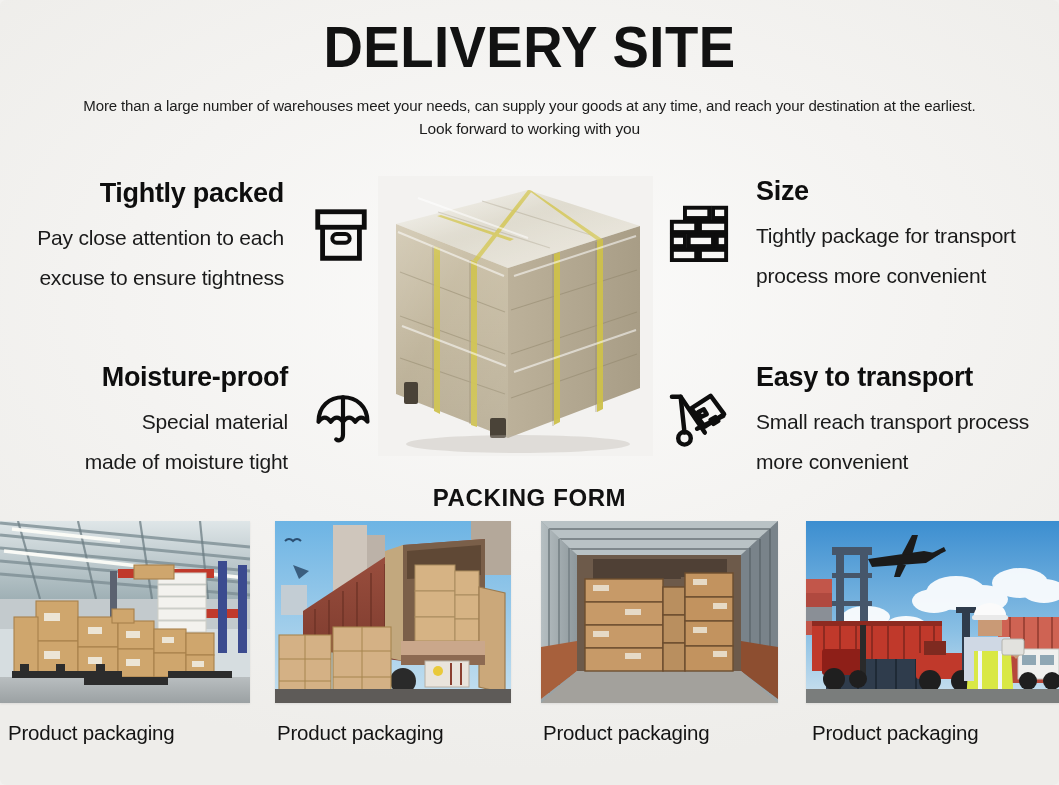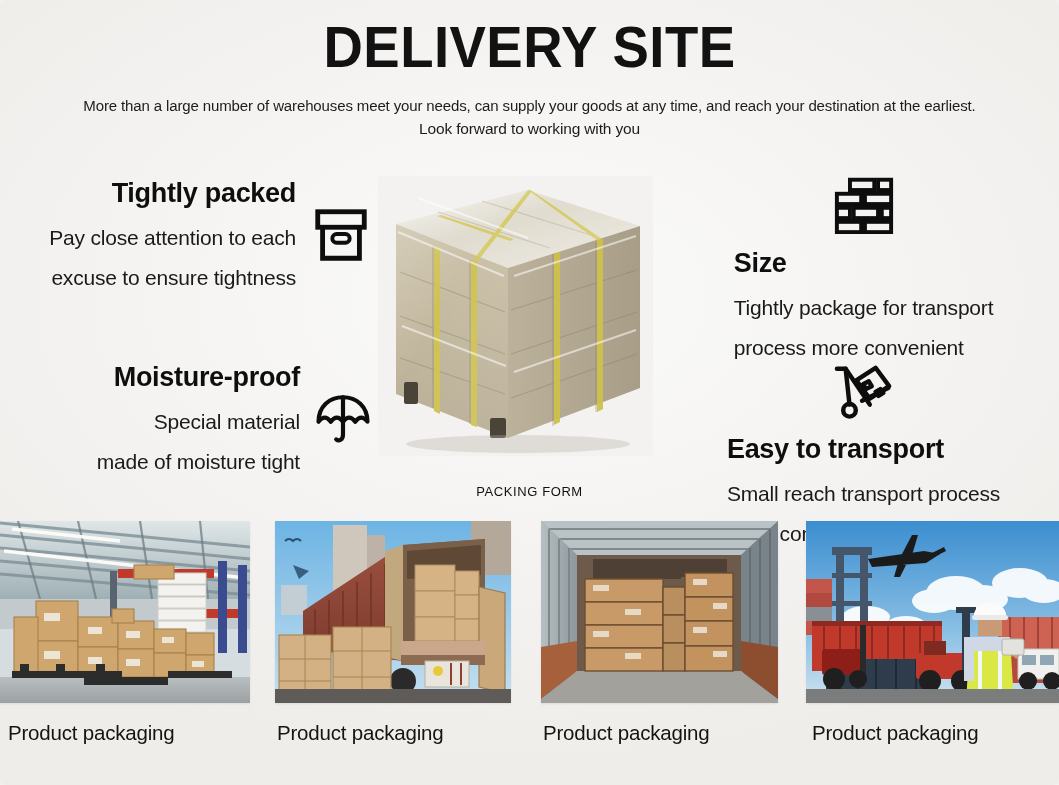--- a/index.html
+++ b/index.html
@@ -56,25 +56,25 @@
     color: #1c1c1c;
     margin-top: 5px;
     letter-spacing: -0.15px;
   }
 
   
   .feature {
     position: absolute;
     display: flex;
     align-items: center;
-    gap: 14px;
+    gap: 26px;
   }
 
   .feature-left  { flex-direction: row; }
-  .feature-right { flex-direction: column; }
+  .feature-right { }
 
   .feature-text-left  { text-align: right; }
   .feature-text-right { text-align: left; }
 
   .f-title {
     font-size: 27px;
     font-weight: 700;
     color: #0e0e0e;
     line-height: 1.18;
     letter-spacing: -0.3px;
@@ -112,22 +112,22 @@
     height: 280px;
   }
 
   
   .packing-form {
     position: absolute;
     top: 484px;
     left: 0;
     width: 1059px;
     text-align: center;
-    font-size: 13px;
-    font-weight: 400;
+    font-size: 24px;
+    font-weight: 700;
     letter-spacing: 0.6px;
     color: #111;
   }
 
   
   .photo-strip {
     position: absolute;
     top: 521px;
     left: 0;
     width: 1059px;

